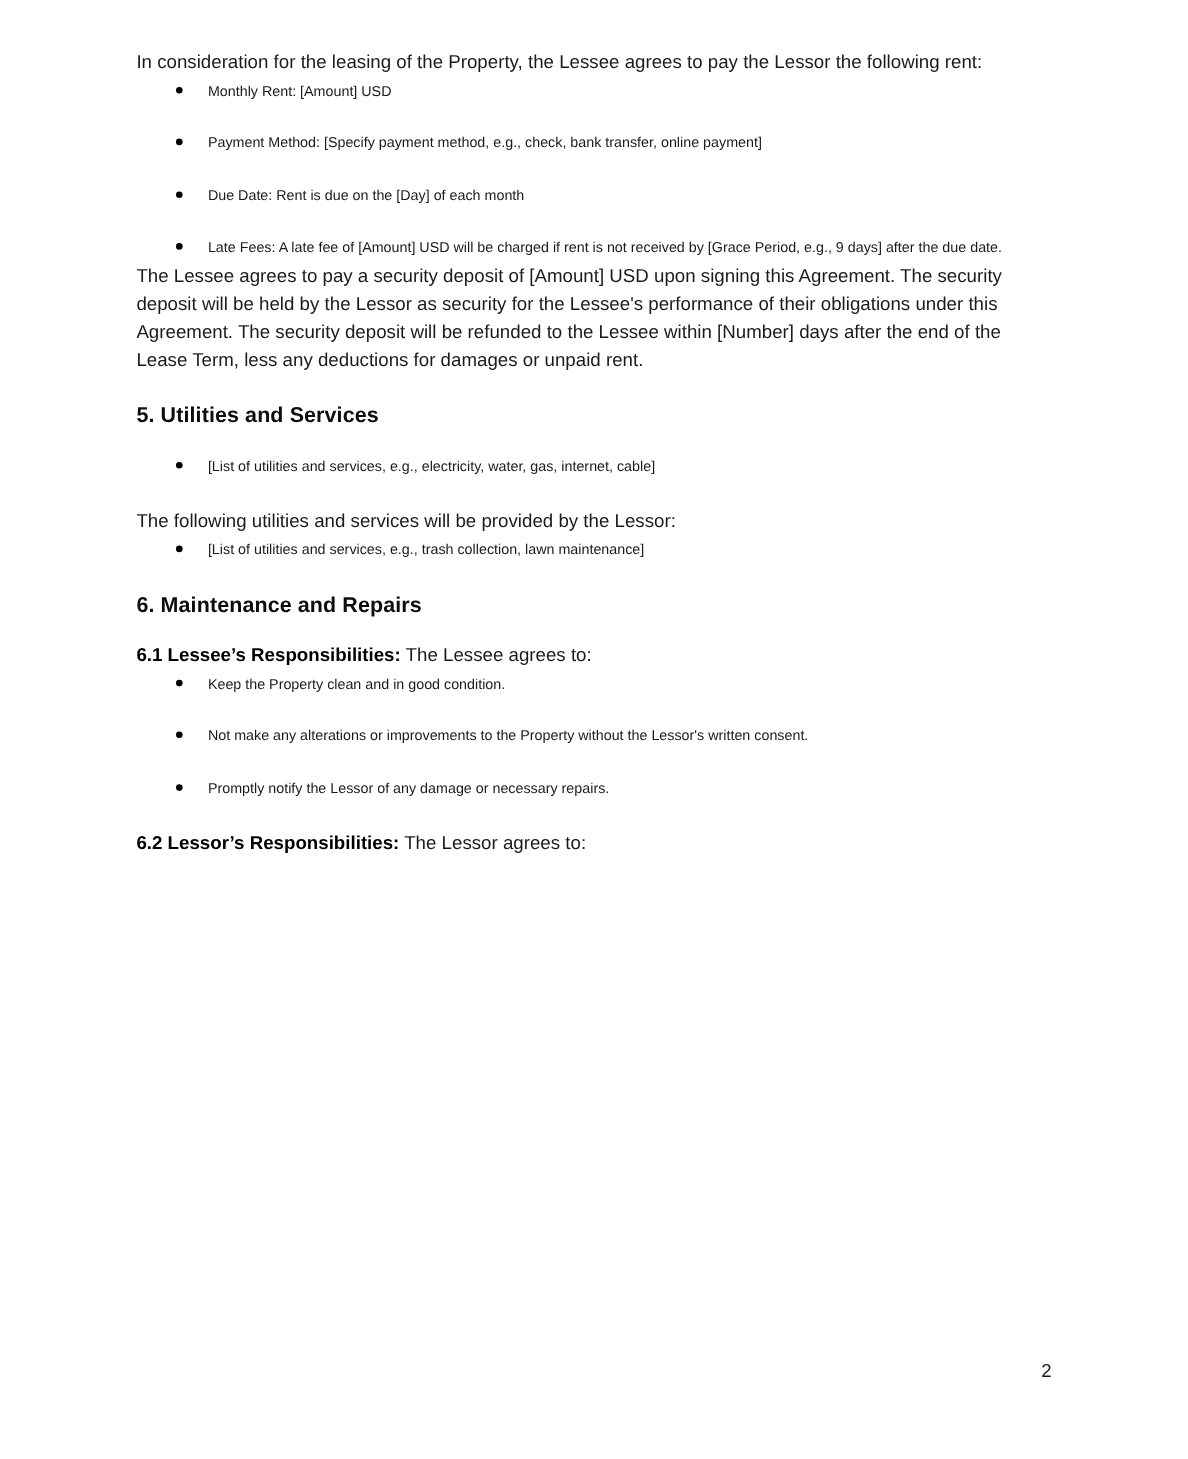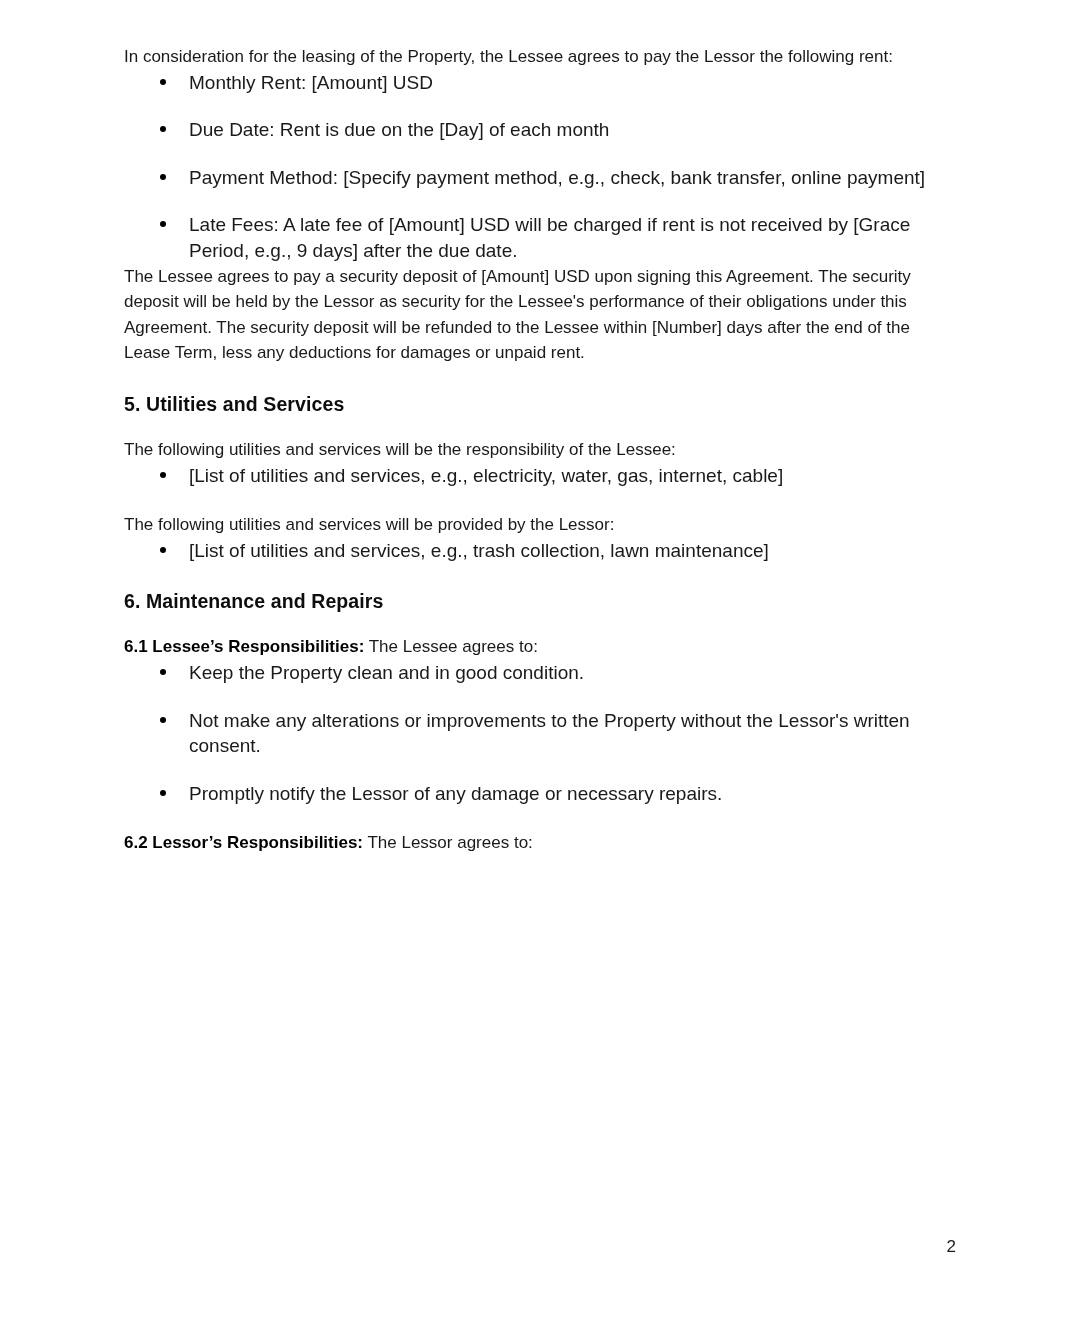--- a/index.html
+++ b/index.html
@@ -44,21 +44,21 @@
   }
   .heading-block { margin-top: 26px; margin-bottom: 21px; }
   ul.bullets {
     list-style: none;
     margin: 0;
     padding: 0;
   }
   ul.bullets li {
     position: relative;
     padding-left: 65px;
-    font-size: 19px;
+    font-size: 13px;
     line-height: 25.6px;
     color: #1a1a1a;
     margin-bottom: 22px;
   }
   ul.bullets li:last-child { margin-bottom: 0; }
   ul.bullets li .bullet-dot {
     position: absolute;
     left: 36px;
     top: 9px;
     width: 6px;
@@ -98,40 +98,39 @@
 
     <p class="body-para">In consideration for the leasing of the Property, the Lessee agrees to pay the Lessor the following rent:</p>
 
     <ul class="bullets list-block">
       <li>
         <span class="bullet-dot"></span>
         <span>Monthly Rent: [Amount] USD</span>
       </li>
       <li>
         <span class="bullet-dot"></span>
-        <span>Due Date: Rent is due on the [Day] of each month</span>
+        <span>Payment Method: [Specify payment method, e.g., check, bank transfer, online payment]</span>
       </li>
       <li>
         <span class="bullet-dot"></span>
-        <span>Payment Method: [Specify payment method, e.g., check, bank transfer, online payment]</span>
+        <span>Due Date: Rent is due on the [Day] of each month</span>
       </li>
       <li>
         <span class="bullet-dot"></span>
         <span>Late Fees: A late fee of [Amount] USD will be charged if rent is not received by [Grace Period, e.g., 9 days] after the due date.</span>
       </li>
     </ul>
 
 
     <p class="body-para">The Lessee agrees to pay a security deposit of [Amount] USD upon signing this Agreement. The security deposit will be held by the Lessor as security for the Lessee's performance of their obligations under this Agreement. The security deposit will be refunded to the Lessee within [Number] days after the end of the Lease Term, less any deductions for damages or unpaid rent.</p>
 
     <div class="heading-block">
       <h2 class="section-heading">5. Utilities and Services</h2>
     </div>
 
-    <p class="body-para">The following utilities and services will be the responsibility of the Lessee:</p>
 
     <ul class="bullets list-block">
       <li>
         <span class="bullet-dot"></span>
         <span>[List of utilities and services, e.g., electricity, water, gas, internet, cable]</span>
       </li>
     </ul>
 
     <div class="spacer-md"></div>
 

